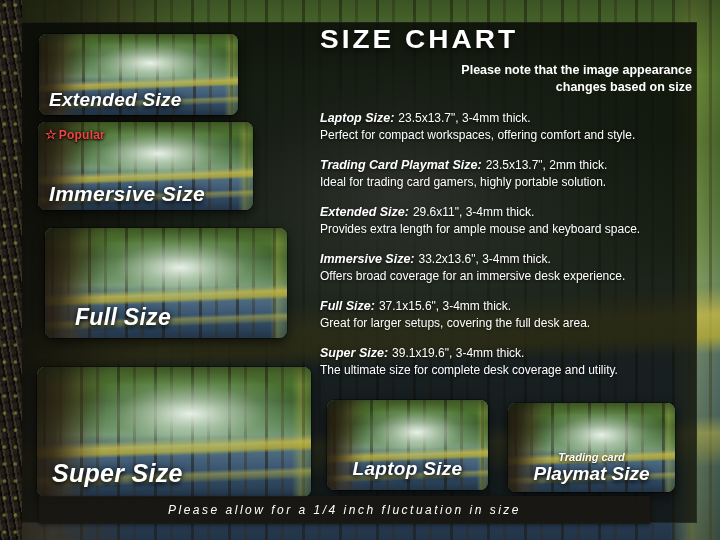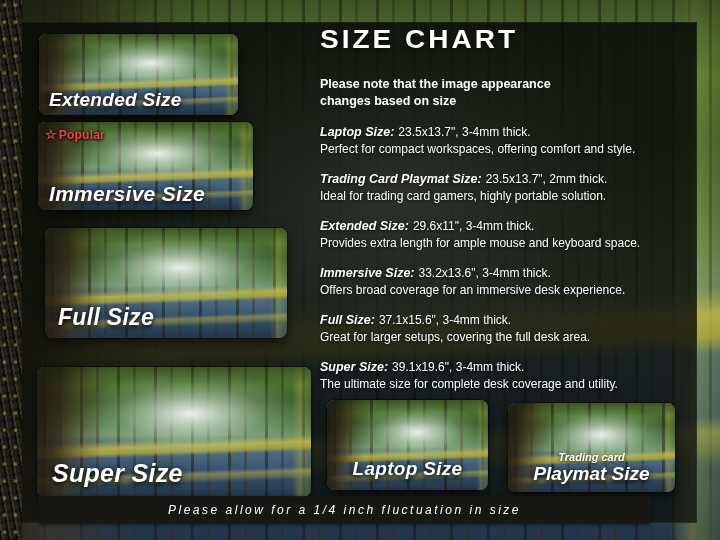--- a/index.html
+++ b/index.html
@@ -44,39 +44,39 @@
   .t-imm   {left:38px; top:122px; width:215px;height:88px;}
   .t-full  {left:45px; top:228px; width:242px;height:110px;}
   .t-super {left:37px; top:367px; width:274px;height:130px;}
   .t-laptop{left:327px;top:400px; width:161px;height:90px;}
   .t-play  {left:508px;top:403px; width:167px;height:89px;}
 
   .tile-label{position:absolute;color:#fff;font-style:italic;font-weight:bold;letter-spacing:0.3px;
     text-shadow:0 2px 4px rgba(0,0,0,0.85), 0 0 10px rgba(0,0,0,0.55);white-space:nowrap;}
   .l-ext   {left:10px;bottom:4px;font-size:19px;}
   .l-imm   {left:11px;bottom:4px;font-size:21px;font-style:italic;}
-  .l-full  {left:13px;bottom:7px;font-size:23px;margin-top:33px;}
+  .l-full  {left:30px;bottom:7px;font-size:23px;margin-top:33px;}
   .l-super {left:15px;bottom:9px;font-size:25px;}
   .l-laptop{left:0;right:0;bottom:10px;font-size:19px;text-align:center;}
   .play-stack{position:absolute;left:0;right:0;bottom:7px;text-align:center;}
   .l-play-top {display:block;font-size:11px;font-weight:bold;font-style:italic;
     text-shadow:0 1px 3px rgba(0,0,0,0.9);}
   .l-play-main{display:block;font-size:19px;font-weight:bold;font-style:italic;
     text-shadow:0 2px 4px rgba(0,0,0,0.85), 0 0 10px rgba(0,0,0,0.55);}
 
   .badge{position:absolute;top:5px;left:7px;font-size:12px;font-weight:bold;color:#ef4444;
     text-shadow:0 1px 2px #000, 0 0 4px #000;letter-spacing:0.2px;}
   .badge .star{font-size:13px;font-style:normal;margin-right:2px;}
 
   
   .panel{position:absolute;left:320px;top:24px;width:372px;z-index:2;}
   .panel-title{font-size:28px;font-weight:bold;letter-spacing:3px;
     transform:scaleY(0.95);transform-origin:left top;
     text-shadow:0 2px 6px rgba(0,0,0,0.6);white-space:nowrap;}
-  .panel-sub{margin-top:20px;font-size:12.5px;font-weight:bold;line-height:17px;}
+  .panel-sub{margin-top:6px;font-size:12.5px;font-weight:bold;line-height:17px;text-align:right;}
   .entries{margin-top:14px;}
   .entry{margin-bottom:13px;font-size:12px;line-height:17px;
     text-shadow:0 1px 3px rgba(0,0,0,0.7);}
   .entry-name{font-weight:bold;font-style:italic;font-size:12.5px;margin-right:4px;}
 
   
   .footer{position:absolute;left:39px;top:496px;width:611px;height:28px;z-index:3;
     background:rgba(26,23,19,0.9);display:flex;align-items:center;justify-content:center;
     box-shadow:0 1px 4px rgba(0,0,0,0.5);}
   .footer-text{font-size:12px;font-weight:normal;font-style:italic;letter-spacing:2.5px;

